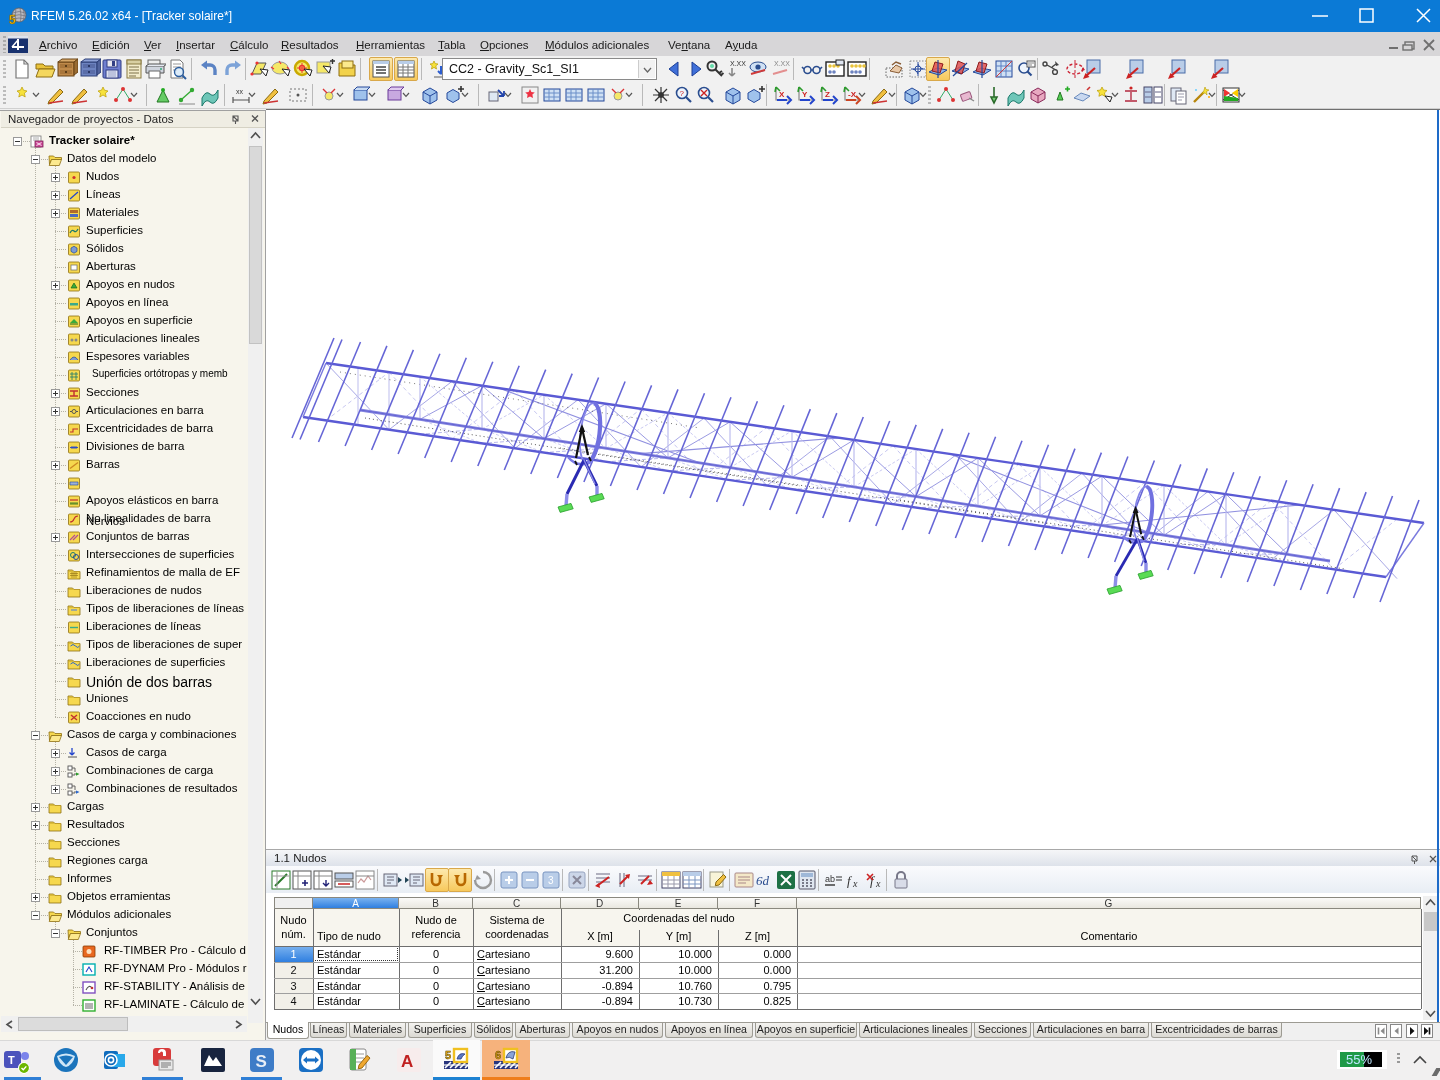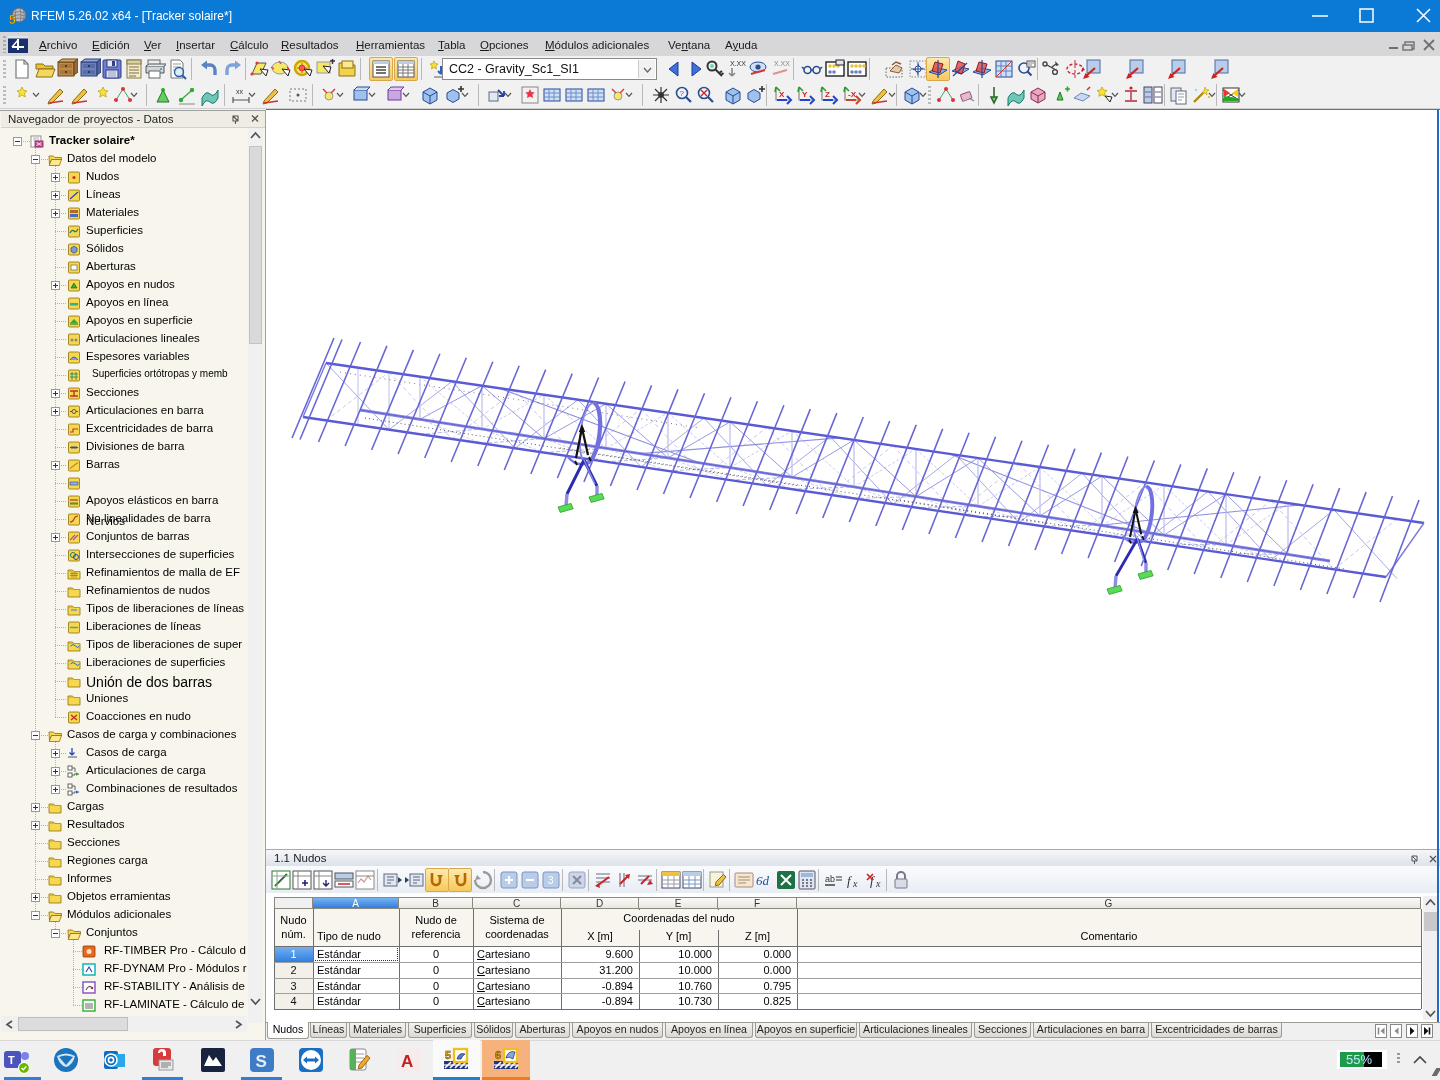--- a/index.html
+++ b/index.html
@@ -737,21 +737,21 @@
       <path d="M1 3 h4.5 l1.5 1.5 h6 v7.5 H1 z" fill="#f6d84e" stroke="#8e6e12" stroke-width="0.8"></path>
       <path d="M1 4.5 h12" stroke="#c9a92c" stroke-width="0.6"></path>
       <path d="M3 6.5 h8 M3 8.5 h8 M5 5 v6 M7 5 v6 M9 5 v6" stroke="#8e6e12" stroke-width="0.6"></path>
     </svg></div>
 <div class="abs tt" style="left:86px;top:566px;font-size:11.5px;font-weight:normal;color:#000;">Refinamientos de malla de EF</div>
 <div class="abs" style="left:55px;top:591px;width:12px;height:1px;background:repeating-linear-gradient(to right,#b5b2a6 0 1px,transparent 1px 2px);"></div>
 <div class="abs" style="left:67px;top:584px;"><svg width="14" height="13" viewBox="0 0 14 13">
       <path d="M1 3 h4.5 l1.5 1.5 h6 v7.5 H1 z" fill="#f6d84e" stroke="#8e6e12" stroke-width="0.8"></path>
       <path d="M1 4.5 h12" stroke="#c9a92c" stroke-width="0.6"></path>
     </svg></div>
-<div class="abs tt" style="left:86px;top:584px;font-size:11.5px;font-weight:normal;color:#000;">Refinamientos de nudos</div>
+<div class="abs tt" style="left:86px;top:584px;font-size:11.5px;font-weight:normal;color:#000;">Liberaciones de nudos</div>
 <div class="abs" style="left:55px;top:609px;width:12px;height:1px;background:repeating-linear-gradient(to right,#b5b2a6 0 1px,transparent 1px 2px);"></div>
 <div class="abs" style="left:67px;top:602px;"><svg width="14" height="13" viewBox="0 0 14 13">
       <path d="M1 3 h4.5 l1.5 1.5 h6 v7.5 H1 z" fill="#f6d84e" stroke="#8e6e12" stroke-width="0.8"></path>
       <path d="M1 4.5 h12" stroke="#c9a92c" stroke-width="0.6"></path>
       <path d="M4 7 h6" stroke="#6688cc" stroke-width="1.2"></path>
     </svg></div>
 <div class="abs tt" style="left:86px;top:602px;font-size:11.5px;font-weight:normal;color:#000;">Tipos de liberaciones de líneas</div>
 <div class="abs" style="left:55px;top:627px;width:12px;height:1px;background:repeating-linear-gradient(to right,#b5b2a6 0 1px,transparent 1px 2px);"></div>
 <div class="abs" style="left:67px;top:620px;"><svg width="14" height="13" viewBox="0 0 14 13">
       <rect x="1.5" y="1" width="11" height="11" rx="1" fill="#f6d84e" stroke="#8e6e12" stroke-width="0.8"></rect>
@@ -810,21 +810,21 @@
 <div class="abs" style="left:55px;top:771px;width:12px;height:1px;background:repeating-linear-gradient(to right,#b5b2a6 0 1px,transparent 1px 2px);"></div>
 <div class="abs" style="left:51px;top:767px;width:9px;height:9px;background:#fff;border:1px solid #999;"></div>
 <div class="abs" style="left:53px;top:771px;width:5px;height:1px;background:#333;"></div>
 <div class="abs" style="left:55px;top:769px;width:1px;height:5px;background:#333;"></div>
 <div class="abs" style="left:67px;top:764px;"><svg width="14" height="13" viewBox="0 0 14 13">
       <rect x="1" y="1" width="4" height="4" fill="#fff" stroke="#555" stroke-width="0.9"></rect>
       <rect x="1" y="8" width="4" height="4" fill="#fff" stroke="#555" stroke-width="0.9"></rect>
       <path d="M5 3 h3 v4 M5 10 h3 v-2" fill="none" stroke="#555" stroke-width="0.9"></path>
       <path d="M9 7.5 l3.5 1.5 l-3.5 1.8 z" fill="#2a9a2a"></path>
     </svg></div>
-<div class="abs tt" style="left:86px;top:764px;font-size:11.5px;font-weight:normal;color:#000;">Articulaciones de carga</div>
+<div class="abs tt" style="left:86px;top:764px;font-size:11.5px;font-weight:normal;color:#000;">Combinaciones de carga</div>
 <div class="abs" style="left:55px;top:789px;width:12px;height:1px;background:repeating-linear-gradient(to right,#b5b2a6 0 1px,transparent 1px 2px);"></div>
 <div class="abs" style="left:51px;top:785px;width:9px;height:9px;background:#fff;border:1px solid #999;"></div>
 <div class="abs" style="left:53px;top:789px;width:5px;height:1px;background:#333;"></div>
 <div class="abs" style="left:55px;top:787px;width:1px;height:5px;background:#333;"></div>
 <div class="abs" style="left:67px;top:782px;"><svg width="14" height="13" viewBox="0 0 14 13">
       <rect x="1" y="1" width="4" height="4" fill="#fff" stroke="#555" stroke-width="0.9"></rect>
       <rect x="1" y="8" width="4" height="4" fill="#fff" stroke="#555" stroke-width="0.9"></rect>
       <path d="M5 3 h3 v4 M5 10 h3 v-2" fill="none" stroke="#555" stroke-width="0.9"></path>
       <path d="M9 7.5 l3.5 1.5 l-3.5 1.8 z" fill="#2a66cc"></path>
     </svg></div>

